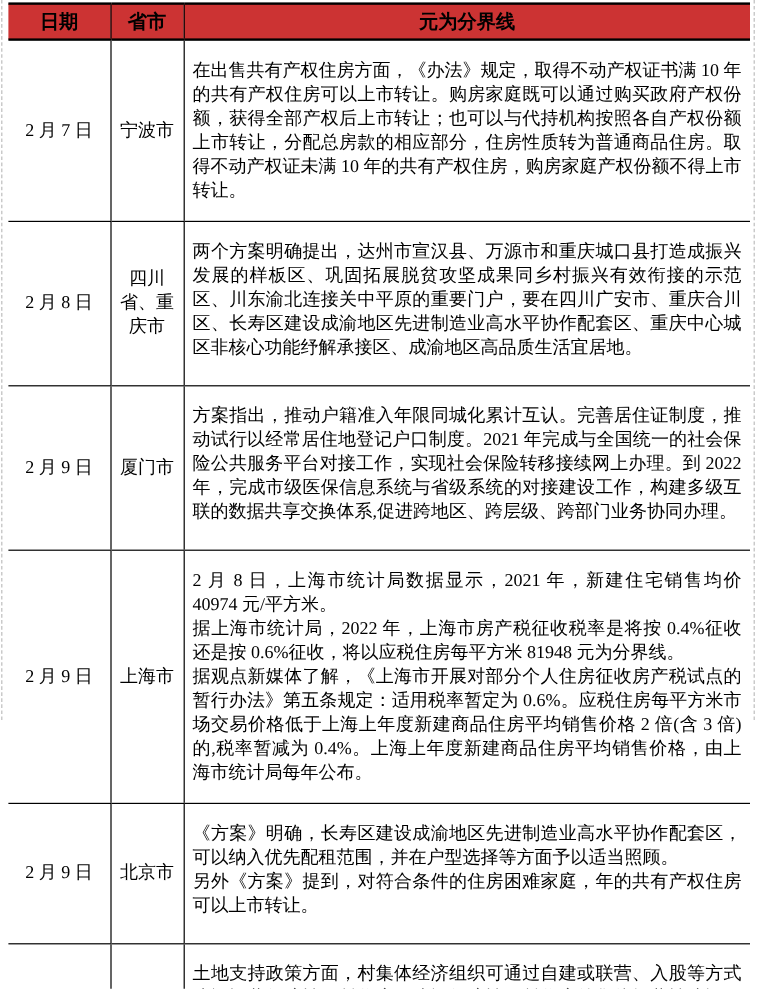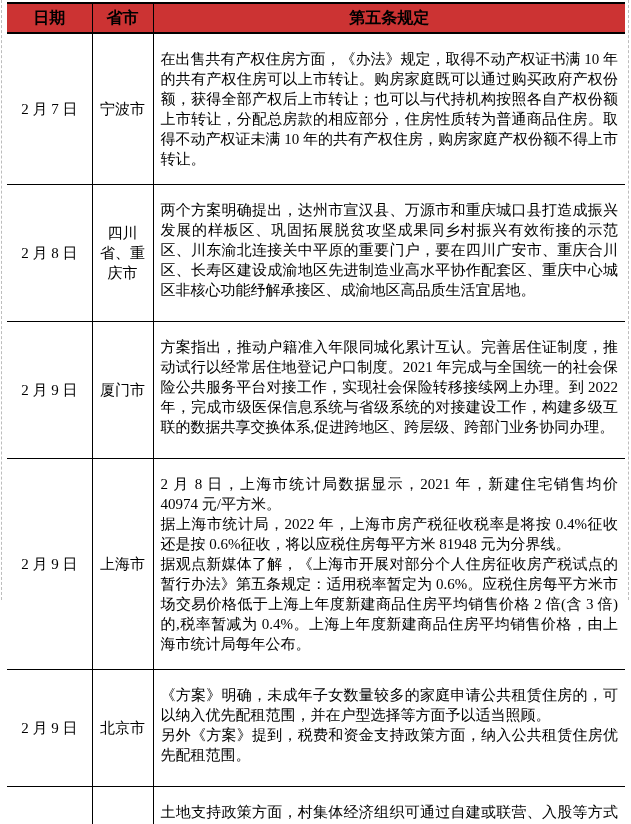--- a/index.html
+++ b/index.html
@@ -94,21 +94,21 @@
   <table class="policy-table">
     <colgroup>
       <col class="col-date">
       <col class="col-city">
       <col class="col-content">
     </colgroup>
     <thead>
       <tr>
         <th>日期</th>
         <th>省市</th>
-        <th>第五条规定</th>
+        <th>元为分界线</th>
       </tr>
     </thead>
     <tbody>
       <tr class="r1">
         <td class="date-cell">2 月 7 日</td>
         <td class="city-cell">宁波市</td>
         <td class="content-cell">
           <div class="para">在出售共有产权住房方面，《办法》规定，取得不动产权证书满 10 年的共有产权住房可以上市转让。购房家庭既可以通过购买政府产权份额，获得全部产权后上市转让；也可以与代持机构按照各自产权份额上市转让，分配总房款的相应部分，住房性质转为普通商品住房。取得不动产权证未满 10 年的共有产权住房，购房家庭产权份额不得上市转让。</div>
         </td>
       </tr>
@@ -132,22 +132,22 @@
         <td class="content-cell">
           <div class="para">2 月 8 日，上海市统计局数据显示，2021 年，新建住宅销售均价 40974 元/平方米。</div>
           <div class="para">据上海市统计局，2022 年，上海市房产税征收税率是将按 0.4%征收还是按 0.6%征收，将以应税住房每平方米 81948 元为分界线。</div>
           <div class="para">据观点新媒体了解，《上海市开展对部分个人住房征收房产税试点的暂行办法》第五条规定：适用税率暂定为 0.6%。应税住房每平方米市场交易价格低于上海上年度新建商品住房平均销售价格 2 倍(含 3 倍)的,税率暂减为 0.4%。上海上年度新建商品住房平均销售价格，由上海市统计局每年公布。</div>
         </td>
       </tr>
       <tr class="r5">
         <td class="date-cell">2 月 9 日</td>
         <td class="city-cell">北京市</td>
         <td class="content-cell">
-          <div class="para">《方案》明确，未成年子女数量较多的家庭申请公共租赁住房的，可以纳入优先配租范围，并在户型选择等方面予以适当照顾。</div>
-          <div class="para">另外《方案》提到，税费和资金支持政策方面，纳入公共租赁住房优先配租范围。</div>
+          <div class="para">《方案》明确，长寿区建设成渝地区先进制造业高水平协作配套区，可以纳入优先配租范围，并在户型选择等方面予以适当照顾。</div>
+          <div class="para">另外《方案》提到，对符合条件的住房困难家庭，年的共有产权住房可以上市转让。</div>
         </td>
       </tr>
       <tr class="r6">
         <td class="date-cell">2 月 10 日</td>
         <td class="city-cell">太原市</td>
         <td class="content-cell">
           <div class="para">土地支持政策方面，村集体经济组织可通过自建或联营、入股等方式建设运营保障性租赁住房，建设保障性租赁住房的集体经营性建设用地使用权可以办理抵押贷款；鼓励企事业单位利用依法取得使用权的土地建设保障性租赁住房，并变更土地用途，变更不补缴土地价款；支持产业园区利用自有用地建设保障性租赁住房；新建普通商品住房项目，在土地出让合同中约定按照住宅总建筑面积配建不低于 4%的保障性租赁住房和不低于 61%的公租房等。</div>
           <div class="para">税费和资金支持政策方面，保障性租赁住房项目免收城市基础设施配套费，所涉及的经营服务性收费在征得相关企业同意后按低限减半收取；利用非居住存量土地和非居住存量房屋建设的保障性租赁住房项目，在取得保障性租赁住房项目认定书后，办理用水、用电、用气、供暖报装时，用水、用电、用气、供暖价格按照居民标准执行等。</div>
         </td>
       </tr>

